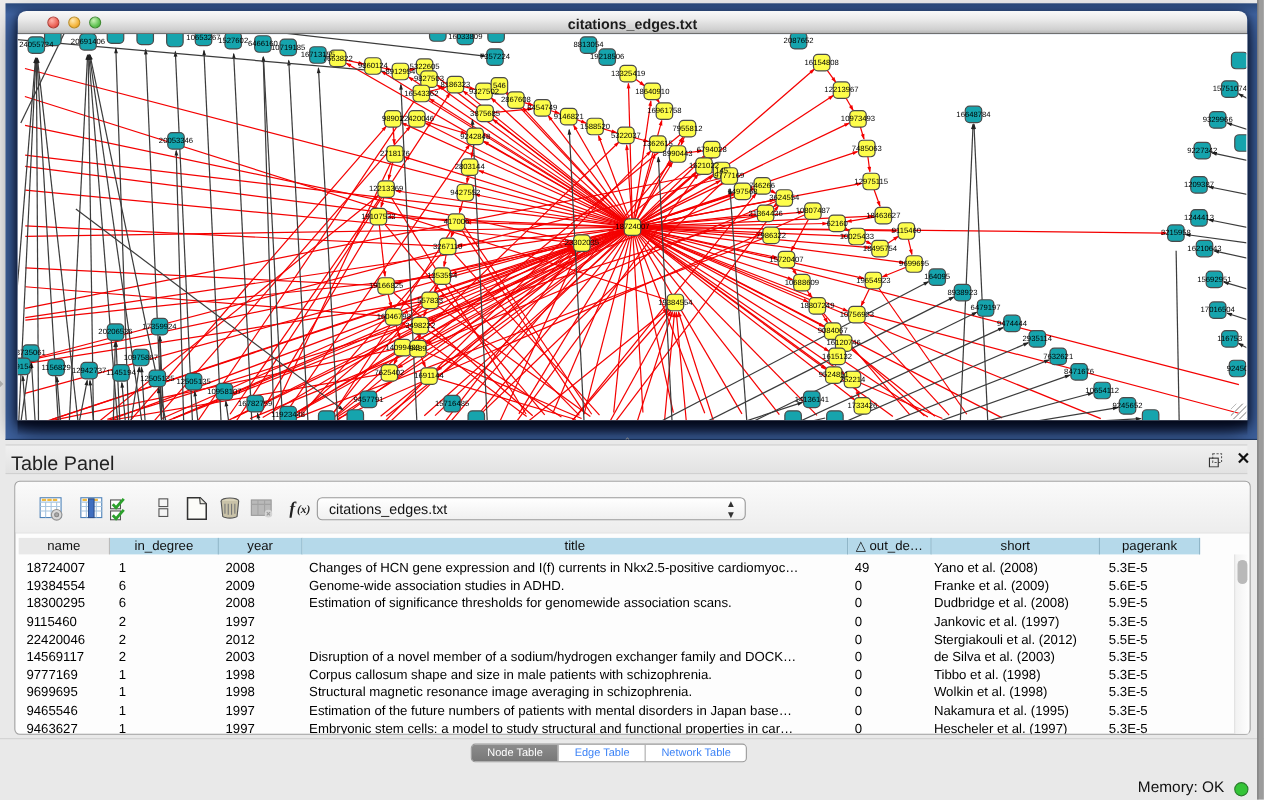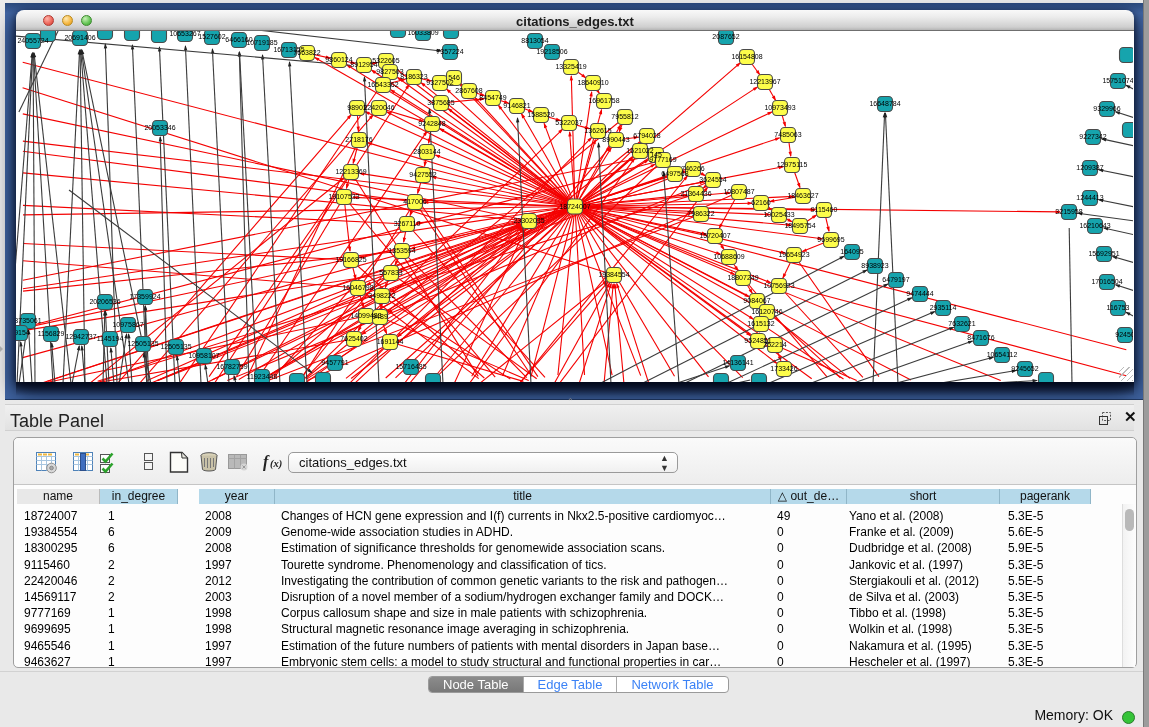--- a/index.html
+++ b/index.html
@@ -32,21 +32,21 @@
 .thead div{position:absolute;top:0;height:15px;background:#b5d9ea;border-right:1px solid #90b6c8;
  text-align:center;line-height:15px}
 .tbody{position:absolute;left:1px;top:66px;right:14px;height:163px;overflow:hidden;font-size:12px;color:#000;padding-top:4px}
 .tr{height:16.2px;line-height:16.2px;white-space:nowrap;position:relative}
 .tr div{position:absolute;top:0;height:16.2px;overflow:hidden}
 .c0{left:9px;width:76px}.c1{left:93px;width:80px}.c2{left:190px;width:70px}
 .c3{left:266px;width:488px}.c4{left:762px;width:66px}
 .c5{left:834px;width:153px}.c6{left:993px;width:82px}
 .sbar{position:absolute;right:1px;top:66px;width:13px;height:163px;background:linear-gradient(90deg,#f2f2f2,#fdfdfd);border-left:1px solid #ddd}
 .sthumb{position:absolute;left:2px;top:5px;width:9px;height:22px;border-radius:5px;background:#b9b9b9}
-.tabs{position:absolute;left:428px;top:276px;height:17px;display:flex;font-size:13px;border:1px solid #9a9a9a;
+.tabs{position:absolute;left:428px;top:276px;height:17px;display:flex;font-size:10px;border:1px solid #9a9a9a;
  border-radius:4px;overflow:hidden;background:#fff}
 .tab{padding:0 14px;line-height:16px;color:#3b82f6;border-right:1px solid #aaa}
 .tab.sel{background:linear-gradient(#8c8c8c,#787878);color:#fff}
 .mem{position:absolute;right:36px;bottom:4px;font-size:14px;color:#111}
 .memdot{position:absolute;right:14px;bottom:3px;width:13px;height:13px;border-radius:50%;
  background:#35c438;border:1px solid #2a7b2c}
 .rstrip{position:absolute;right:0;top:0;width:6px;height:727px;background:#9c9c9c;border-left:1px solid #787878}
 </style></head><body>
 <div class="blue"></div>
 <div style="position:absolute;left:16px;top:382px;width:1118px;height:14px;background:linear-gradient(rgba(10,16,36,.82),rgba(10,16,36,0));"></div>
@@ -937,21 +937,21 @@
           <path d="M15.5 14.5l3 3M18.5 14.5l-3 3" stroke="#999"></path>
         </svg>
         <svg style="position:absolute;left:249px;top:13px" width="24" height="24">
           <text x="0" y="16" style="font-family:&quot;Liberation Serif&quot;,serif;font-style:italic;font-weight:bold;font-size:16px;fill:#222">f</text>
           <text x="7" y="15.5" style="font-family:&quot;Liberation Serif&quot;,serif;font-style:italic;font-weight:bold;font-size:10.5px;fill:#222">(x)</text>
         </svg>
    <div class="dd">citations_edges.txt<div class="ar">▲<br>▼</div></div>
   </div>
   <div class="thead">
    <div style="left:2px;width:83px;background:#e8e8e8;border-right:1px solid #bbb">name</div>
-   <div style="left:85px;width:78px">in_degree</div>
+   <div style="left:85px;width:99px">in_degree</div>
    <div style="left:184px;width:76px">year</div>
    <div style="left:260px;width:496px">title</div>
    <div style="left:756px;width:76px">△ out_de…</div>
    <div style="left:832px;width:153px">short</div>
    <div style="left:985px;width:91px">pagerank</div>
   </div>
   <div class="tbody">
         <div class="tr">
           <div class="c0">18724007</div>
           <div class="c1">1</div>
@@ -976,30 +976,28 @@
           <div class="c2">2008</div>
           <div class="c3">Estimation of significance thresholds for genomewide association scans.</div>
           <div class="c4">0</div>
           <div class="c5">Dudbridge et al. (2008)</div>
           <div class="c6">5.9E‑5</div>
         </div>
         <div class="tr">
           <div class="c0">9115460</div>
           <div class="c1">2</div>
           <div class="c2">1997</div>
-          <div class="c3">Tourette syndrome. Phenomenology and classification of tics.</div>
           <div class="c4">0</div>
           <div class="c5">Jankovic et al. (1997)</div>
           <div class="c6">5.3E‑5</div>
         </div>
         <div class="tr">
           <div class="c0">22420046</div>
           <div class="c1">2</div>
           <div class="c2">2012</div>
-          <div class="c3">Investigating the contribution of common genetic variants to the risk and pathogen…</div>
           <div class="c4">0</div>
           <div class="c5">Stergiakouli et al. (2012)</div>
           <div class="c6">5.5E‑5</div>
         </div>
         <div class="tr">
           <div class="c0">14569117</div>
           <div class="c1">2</div>
           <div class="c2">2003</div>
           <div class="c3">Disruption of a novel member of a sodium/hydrogen exchanger family and DOCK…</div>
           <div class="c4">0</div>

